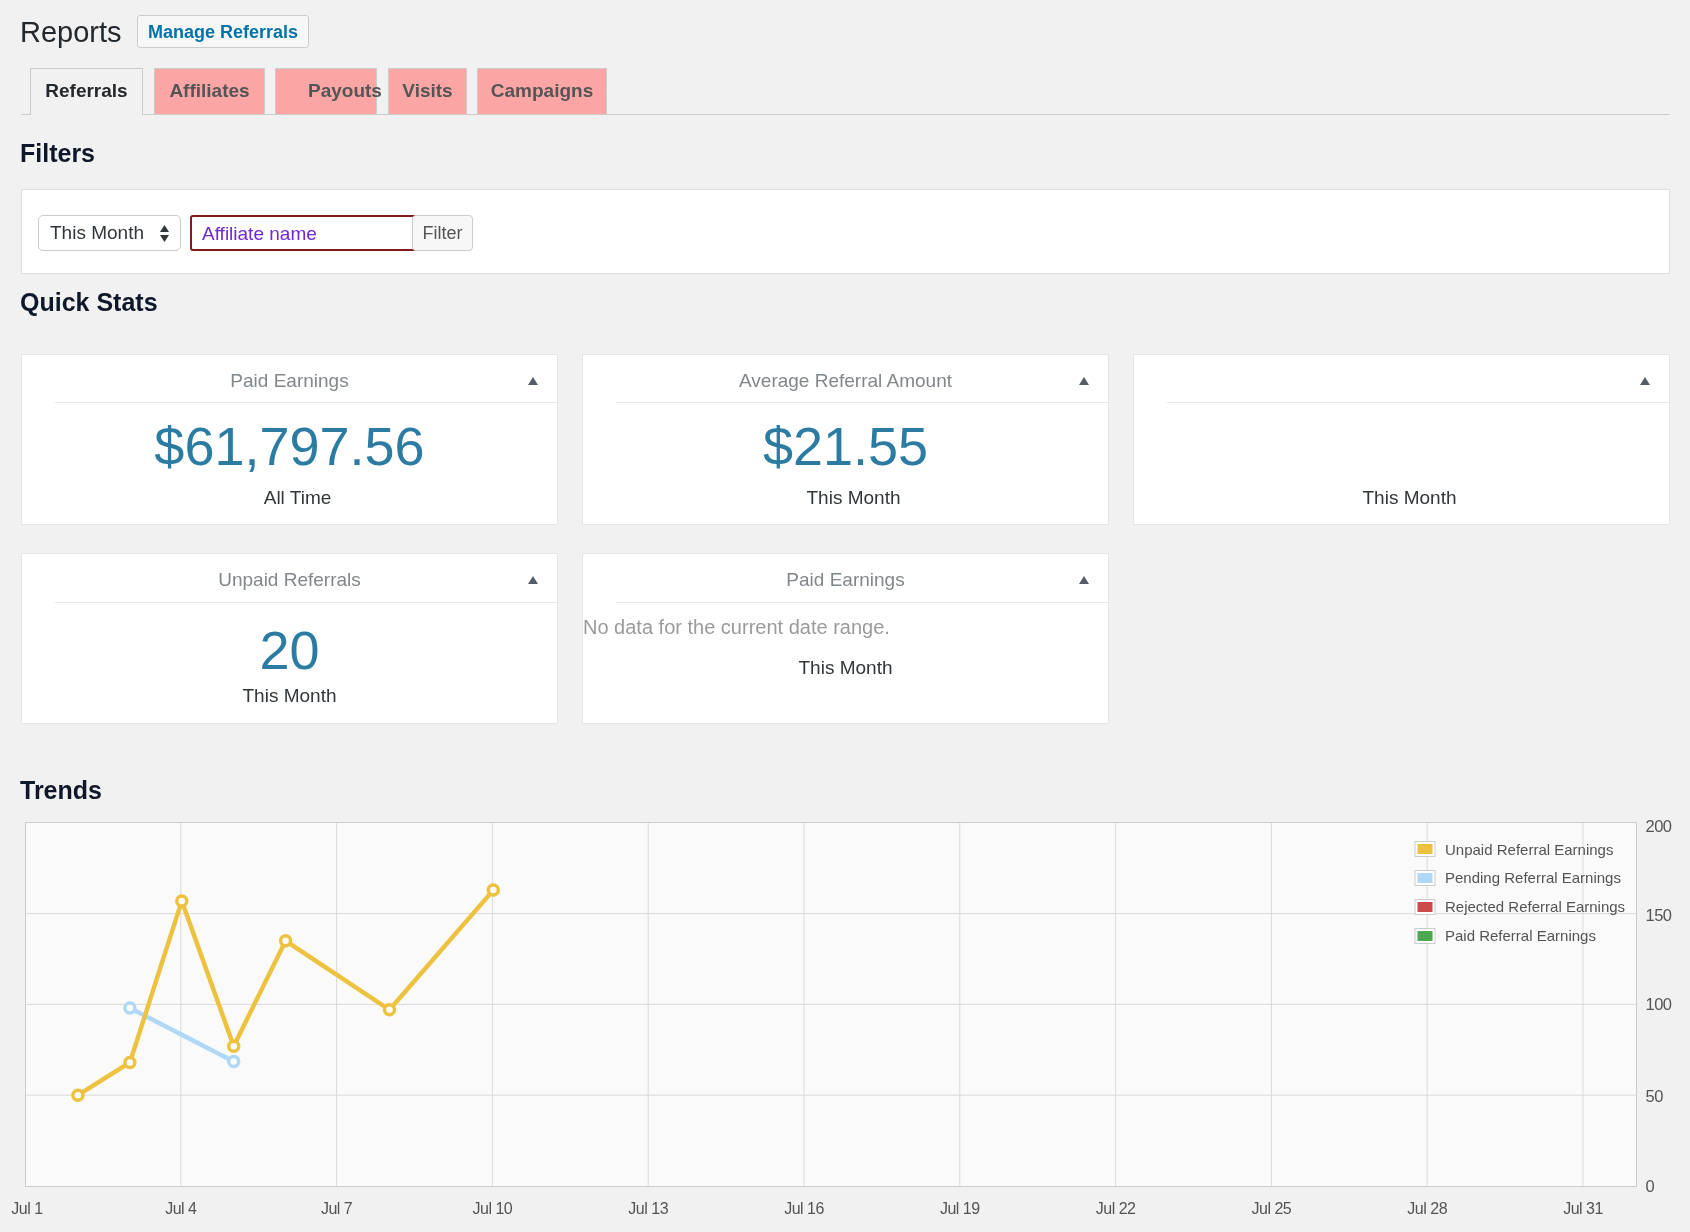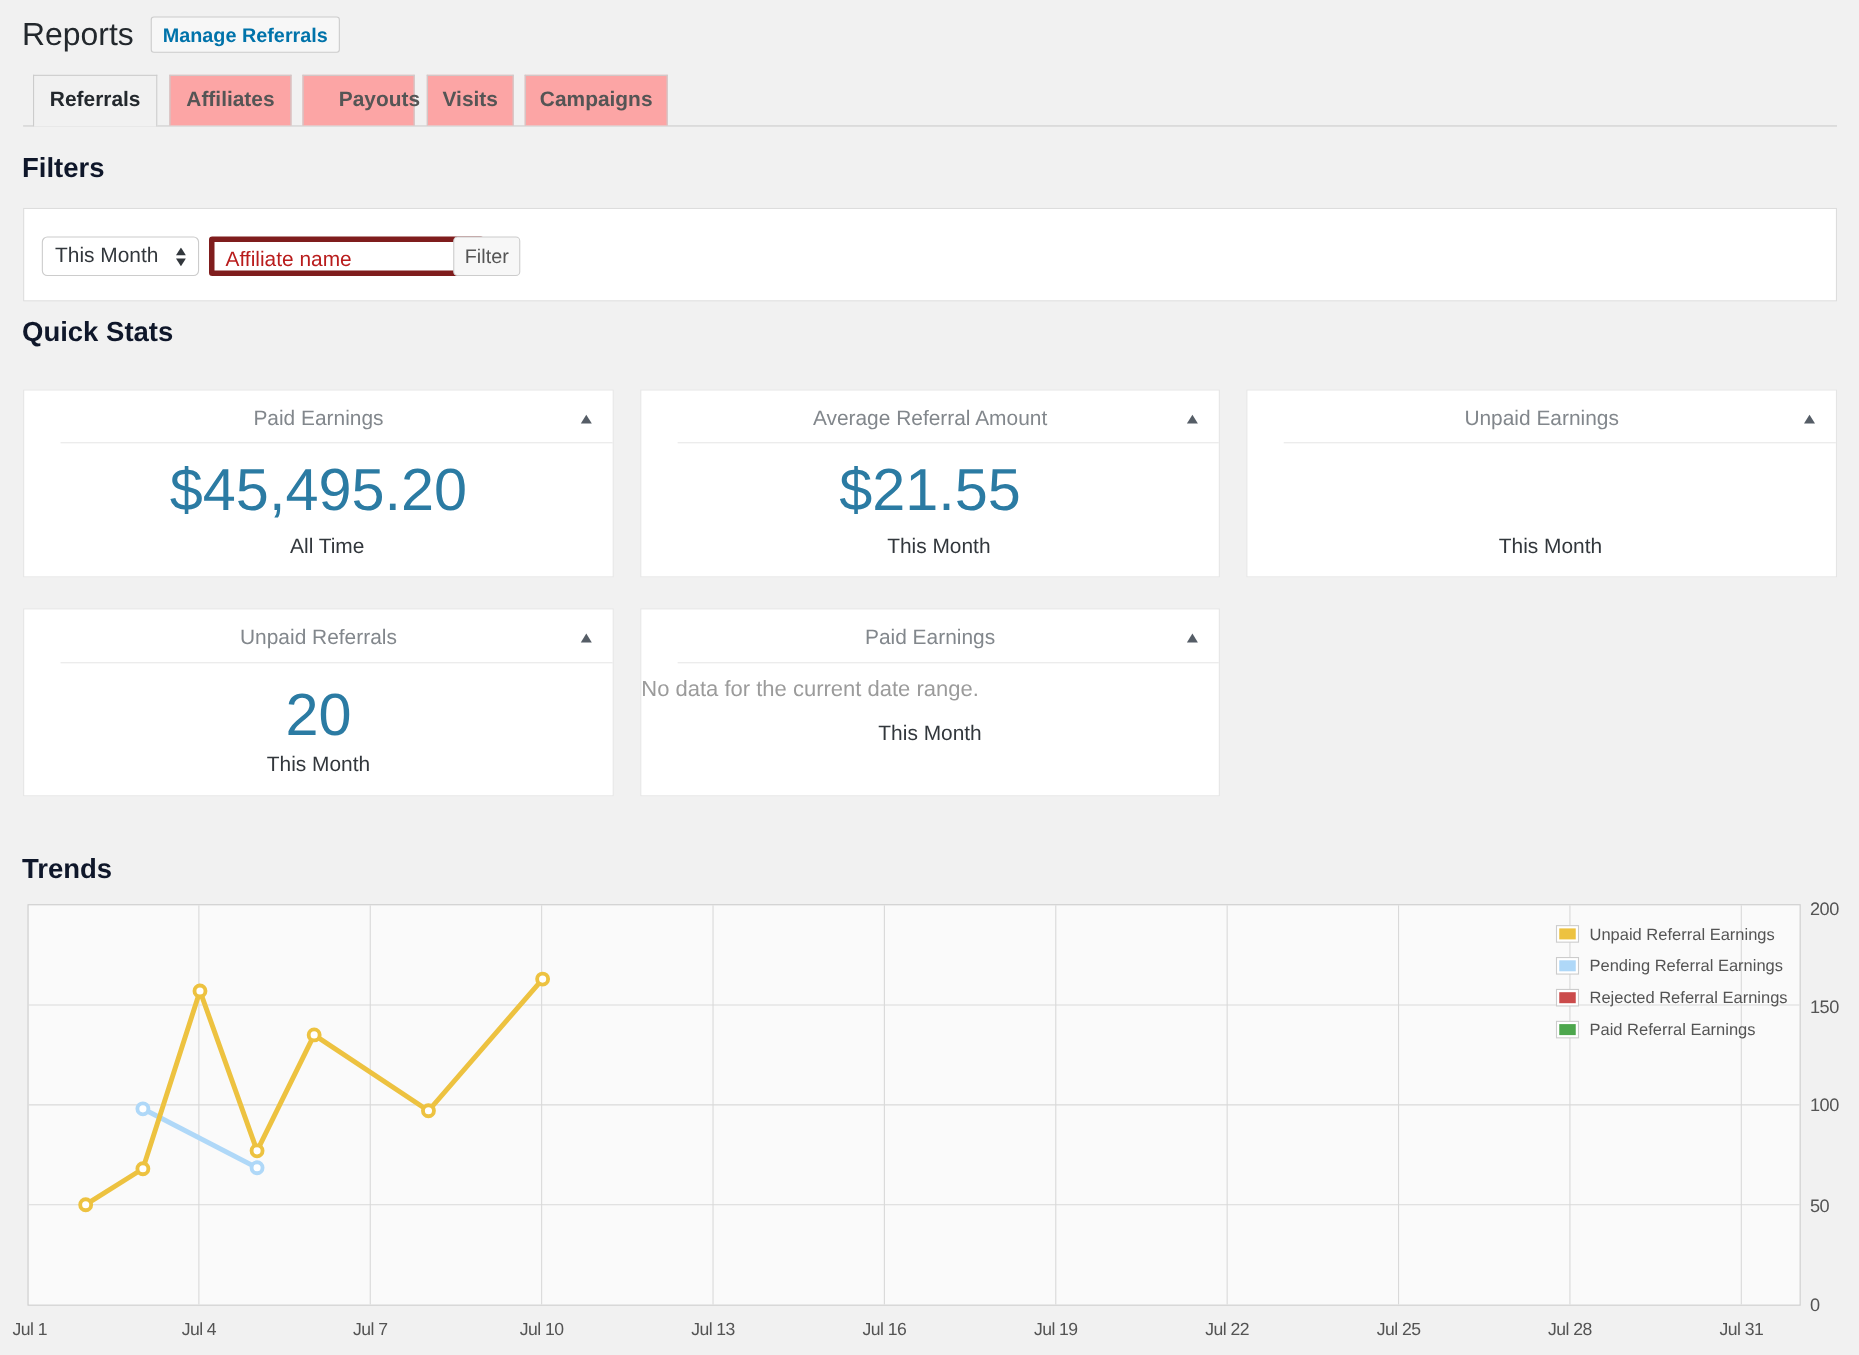--- a/index.html
+++ b/index.html
@@ -7,21 +7,21 @@
   .abs { position:absolute; }
   h1.title { position:absolute; left:20px; top:18px; font-size:29px; font-weight:400; color:#23282d; line-height:1; }
   .pta { position:absolute; left:137px; top:15px; width:172px; height:33px; background:#f7f7f7; border:1px solid #ccc; border-radius:3px; color:#0073aa; font-size:18px; font-weight:bold; text-align:center; line-height:32px; }
   
   .tabline { position:absolute; left:21px; top:114px; width:1649px; height:1px; background:#ccc; }
   .tab { position:absolute; top:68px; height:46px; background:#fca5a5; border:1px solid #ccc; border-bottom:none; color:#555; font-size:19px; font-weight:bold; text-align:center; line-height:44px; }
   .tab.active { background:#f1f1f1; color:#23282d; height:47px; z-index:2; }
   h2.sec { position:absolute; font-size:25px; font-weight:bold; color:#0f172a; line-height:1; }
   .filterbox { position:absolute; left:21px; top:189px; width:1649px; height:85px; background:#fff; border:1px solid #ddd; }
   .selectbox { position:absolute; left:16px; top:25px; width:143px; height:36px; background:#fff; border:1px solid #ccc; border-radius:5px; font-size:19px; color:#32373c; line-height:34px; padding-left:11px; }
-  .inputbox { position:absolute; left:168px; top:25px; width:250px; height:36px; background:#fff; border:5px solid #7f1d1d; border-radius:3px; font-size:19px; color:#b91c1c; line-height:34px; padding-left:10px; }
+  .inputbox { position:absolute; left:168px; top:25px; width:250px; height:36px; background:#fff; border:2px solid #7f1d1d; border-radius:3px; font-size:19px; color:#6d28d9; line-height:34px; padding-left:10px; }
   .filterbtn { position:absolute; left:390px; top:25px; width:61px; height:36px; background:#f7f7f7; border:1px solid #ccc; border-radius:4px; font-size:18px; color:#555; text-align:center; line-height:34px; }
   
   .card { position:absolute; background:#fff; border:1px solid #e5e5e5; }
   .card .hdr { position:absolute; top:16px; left:0; right:0; text-align:center; font-size:19px; color:#82878c; line-height:1; }
   .card .tri { position:absolute; top:22px; right:19px; width:0; height:0; border-left:5px solid transparent; border-right:5px solid transparent; border-bottom:8px solid #555d66; }
   .card .sep { position:absolute; top:47px; left:33px; right:0; height:1px; background:#e8e8e8; }
   .card .num { position:absolute; top:64px; left:0; right:0; text-align:center; font-size:54px; color:#2b7ba3; line-height:1; }
   .card .num2 { position:absolute; top:69px; left:0; right:0; text-align:center; font-size:54px; color:#2b7ba3; line-height:1; }
   .card .lbl { position:absolute; top:133px; left:0; right:0; text-align:center; font-size:19px; color:#32373c; line-height:1;padding-left:16px; }
   .card .lbl2b { position:absolute; top:132px; left:0; right:0; text-align:center; font-size:19px; color:#32373c; line-height:1; }
@@ -51,32 +51,31 @@
     <div class="inputbox">Affiliate name</div>
     <div class="filterbtn">Filter</div>
   </div>
 
   <h2 class="sec" style="left:20px; top:290px;">Quick Stats</h2>
 
   <div class="card" style="left:21px; top:354px; width:537px; height:171px;">
     <div class="hdr">Paid Earnings</div>
     <div class="tri"></div>
     <div class="sep"></div>
-    <div class="num">$45,495.20</div>
+    <div class="num">$61,797.56</div>
     <div class="lbl">All Time</div>
   </div>
   <div class="card" style="left:582px; top:354px; width:527px; height:171px;">
     <div class="hdr">Average Referral Amount</div>
     <div class="tri"></div>
     <div class="sep"></div>
     <div class="num">$21.55</div>
     <div class="lbl">This Month</div>
   </div>
   <div class="card" style="left:1133px; top:354px; width:537px; height:171px;">
-    <div class="hdr">Unpaid Earnings</div>
     <div class="tri"></div>
     <div class="sep"></div>
     <div class="lbl">This Month</div>
   </div>
   <div class="card" style="left:21px; top:553px; width:537px; height:171px;">
     <div class="hdr">Unpaid Referrals</div>
     <div class="tri"></div>
     <div class="sep" style="top:48px;"></div>
     <div class="num2">20</div>
     <div class="lbl2b">This Month</div>

